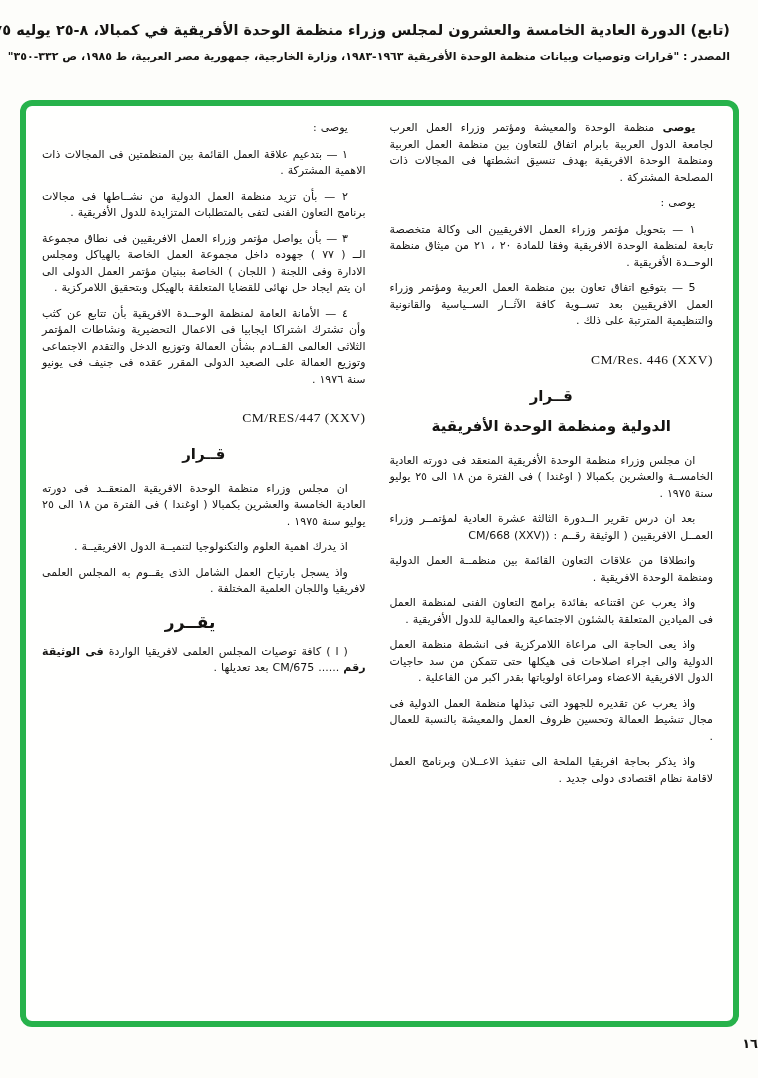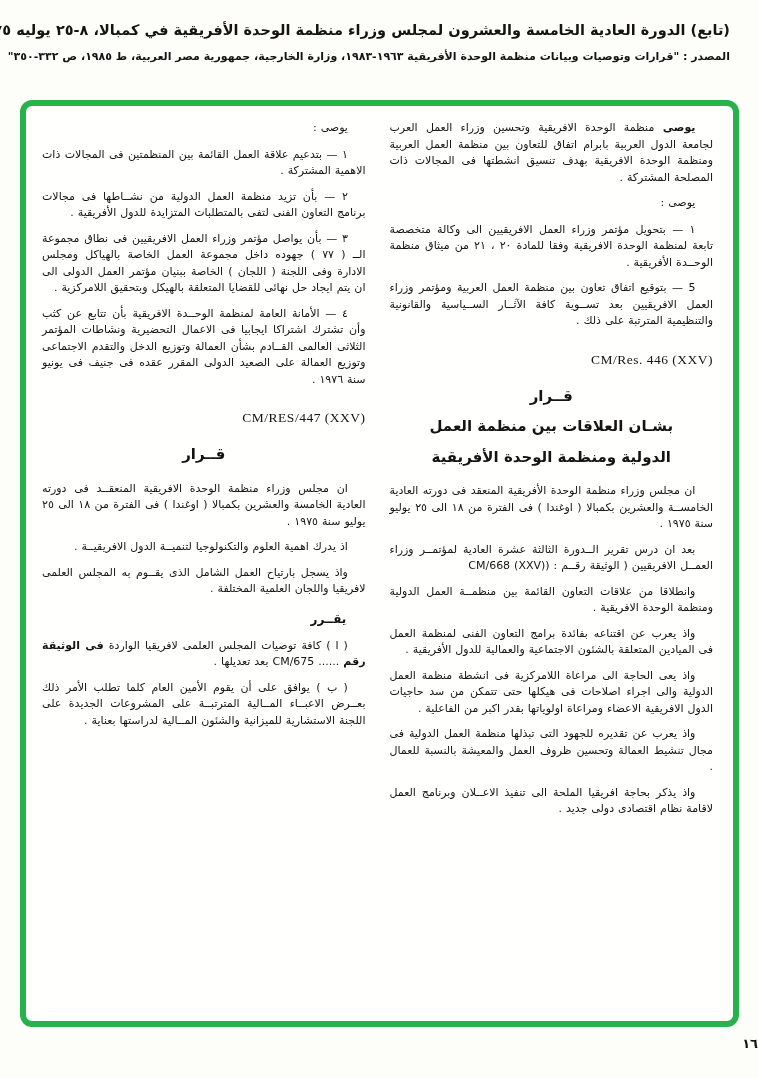--- a/index.html
+++ b/index.html
@@ -45,21 +45,21 @@
   .bold { font-weight: bold; margin-top: 27px; }
 
   .doc-ref {
     direction: ltr; text-align: right; font-size: 13.5px;
     font-family: "Liberation Serif", "DejaVu Serif", serif;
     margin: 22px 0 14px 0; letter-spacing: 0.5px;
   }
   .res-title { text-align: center; font-weight: bold; font-size: 15px;
     line-height: 1.9; margin-bottom: 2px; }
   .res-title-block { margin-bottom: 12px; }
-  .decides { font-weight: bold; font-size: 12px; margin: 14px 0 12px 0; text-indent: 1.6em; }
+  .decides { font-weight: bold; font-size: 17px; margin: 14px 0 12px 0; text-indent: 1.6em; text-align: center; }
 
   
   .footer {
     position: absolute; left: 0; top: 1036px; width: 100%;
     text-align: right; font-size: 13px; font-weight: bold;
   }
 </style>
 </head>
 <body>
 
@@ -67,30 +67,29 @@
 
   <div class="header">
     <div class="header-line1">(تابع) الدورة العادية الخامسة والعشرون لمجلس وزراء منظمة الوحدة الأفريقية في كمبالا، ٨-٢٥ يوليه ١٩٧٥</div>
     <div class="header-line2">المصدر : "قرارات وتوصيات وبيانات منظمة الوحدة الأفريقية ١٩٦٣-١٩٨٣، وزارة الخارجية، جمهورية مصر العربية، ط ١٩٨٥، ص ٣٣٢-٣٥٠"</div>
   </div>
 
   <div class="frame">
     <div class="columns">
 
       <div class="col">
-        <p class="para"><span class="bold">يوصى</span> <span>منظمة الوحدة الافريقية وتحسين وزراء العمل العرب لجامعة الدول العربية بابرام اتفاق للتعاون بين منظمة العمل العربية ومنظمة الوحدة الافريقية بهدف تنسيق انشطتها فى المجالات ذات المصلحة المشتركة .</span></p>
+        <p class="para"><span class="bold">يوصى</span> <span>منظمة الوحدة والمعيشة ومؤتمر وزراء العمل العرب لجامعة الدول العربية بابرام اتفاق للتعاون بين منظمة العمل العربية ومنظمة الوحدة الافريقية بهدف تنسيق انشطتها فى المجالات ذات المصلحة المشتركة .</span></p>
         <p class="para standalone">يوصى :</p>
         <p class="para">١ — بتحويل مؤتمر وزراء العمل الافريقيين الى وكالة متخصصة تابعة لمنظمة الوحدة الافريقية وفقا للمادة ٢٠ ، ٢١ من ميثاق منظمة الوحــدة الأفريقية .</p>
         <p class="para">5 — بتوقيع اتفاق تعاون بين منظمة العمل العربية ومؤتمر وزراء العمل الافريقيين بعد تســوية كافة الآثــار الســياسية والقانونية والتنظيمية المترتبة على ذلك .</p>
 
         <div class="doc-ref">CM/Res. 446 (XXV)</div>
 
         <div class="res-title-block">
           <div class="res-title">قــرار</div>
-          <div class="res-title">بشـان العلاقات بين منظمة العمل</div>
           <div class="res-title">الدولية ومنظمة الوحدة الأفريقية</div>
         </div>
 
         <p class="para">ان مجلس وزراء منظمة الوحدة الأفريقية المنعقد فى دورته العادية الخامســة والعشرين بكمبالا ( اوغندا ) فى الفترة من ١٨ الى ٢٥ يوليو سنة ١٩٧٥ .</p>
         <p class="para">بعد ان درس تقرير الــدورة الثالثة عشرة العادية لمؤتمــر وزراء العمــل الافريقيين ( الوثيقة رقــم : (CM/668 (XXV)</p>
         <p class="para">وانطلاقا من علاقات التعاون القائمة بين منظمــة العمل الدولية ومنظمة الوحدة الافريقية .</p>
         <p class="para">واذ يعرب عن اقتناعه بفائدة برامج التعاون الفنى لمنظمة العمل فى الميادين المتعلقة بالشئون الاجتماعية والعمالية للدول الأفريقية .</p>
         <p class="para">واذ يعى الحاجة الى مراعاة اللامركزية فى انشطة منظمة العمل الدولية والى اجراء اصلاحات فى هيكلها حتى تتمكن من سد حاجيات الدول الافريقية الاعضاء ومراعاة اولوياتها بقدر اكبر من الفاعلية .</p>
         <p class="para">واذ يعرب عن تقديره للجهود التى تبذلها منظمة العمل الدولية فى مجال تنشيط العمالة وتحسين ظروف العمل والمعيشة بالنسبة للعمال .</p>
         <p class="para">واذ يذكر بحاجة افريقيا الملحة الى تنفيذ الاعــلان وبرنامج العمل لاقامة نظام اقتصادى دولى جديد .</p>
@@ -109,21 +108,20 @@
           <div class="res-title">قــرار</div>
         </div>
 
         <p class="para">ان مجلس وزراء منظمة الوحدة الافريقية المنعقــد فى دورته العادية الخامسة والعشرين بكمبالا ( اوغندا ) فى الفترة من ١٨ الى ٢٥ يوليو سنة ١٩٧٥ .</p>
         <p class="para">اذ يدرك اهمية العلوم والتكنولوجيا لتنميــة الدول الافريقيــة .</p>
         <p class="para">واذ يسجل بارتياح العمل الشامل الذى يقــوم به المجلس العلمى لافريقيا واللجان العلمية المختلفة .</p>
 
         <div class="decides">يقــرر</div>
 
         <p class="para"><span>( ا ) كافة توصيات المجلس العلمى لافريقيا الواردة</span> <span class="bold">فى الوثيقة رقم</span> <span>...... CM/675 بعد تعديلها .</span></p>
-        <p class="para">( ب ) يوافق على أن يقوم الأمين العام كلما تطلب الأمر ذلك بعــرض الاعبــاء المــالية المترتبــة على المشروعات الجديدة على اللجنة الاستشارية للميزانية والشئون المــالية لدراستها بعناية .</p>
       </div>
 
     </div>
   </div>
 
   <div class="footer">
     <span>١٦</span>
   </div>
 
 </div>

